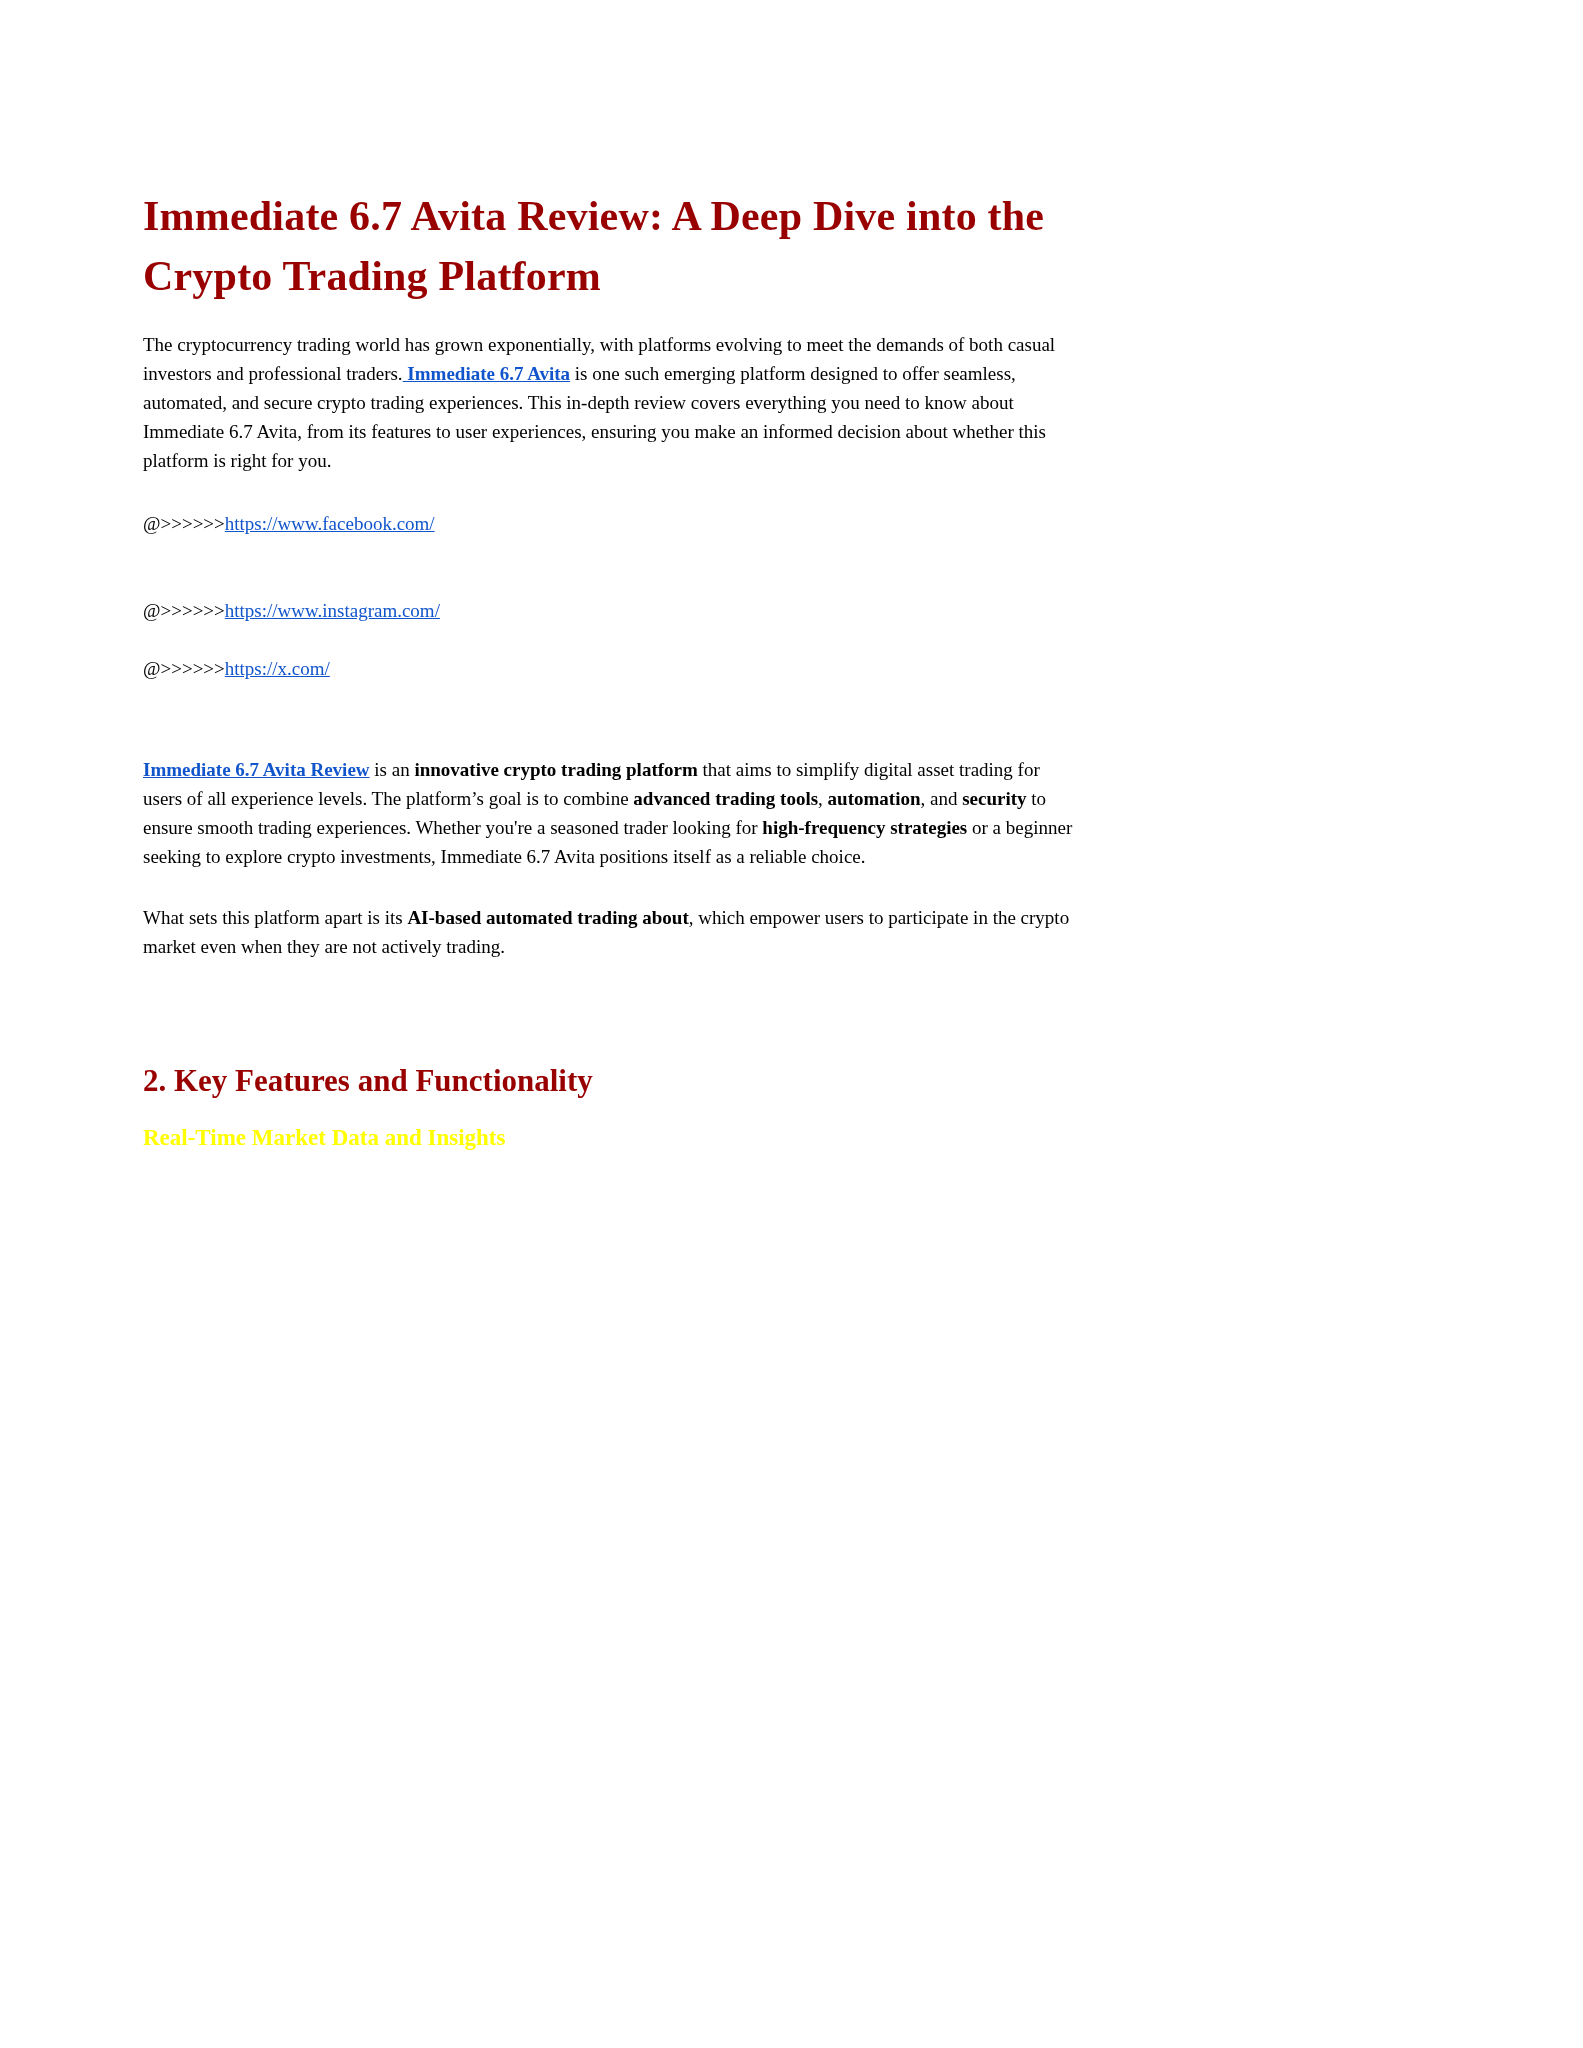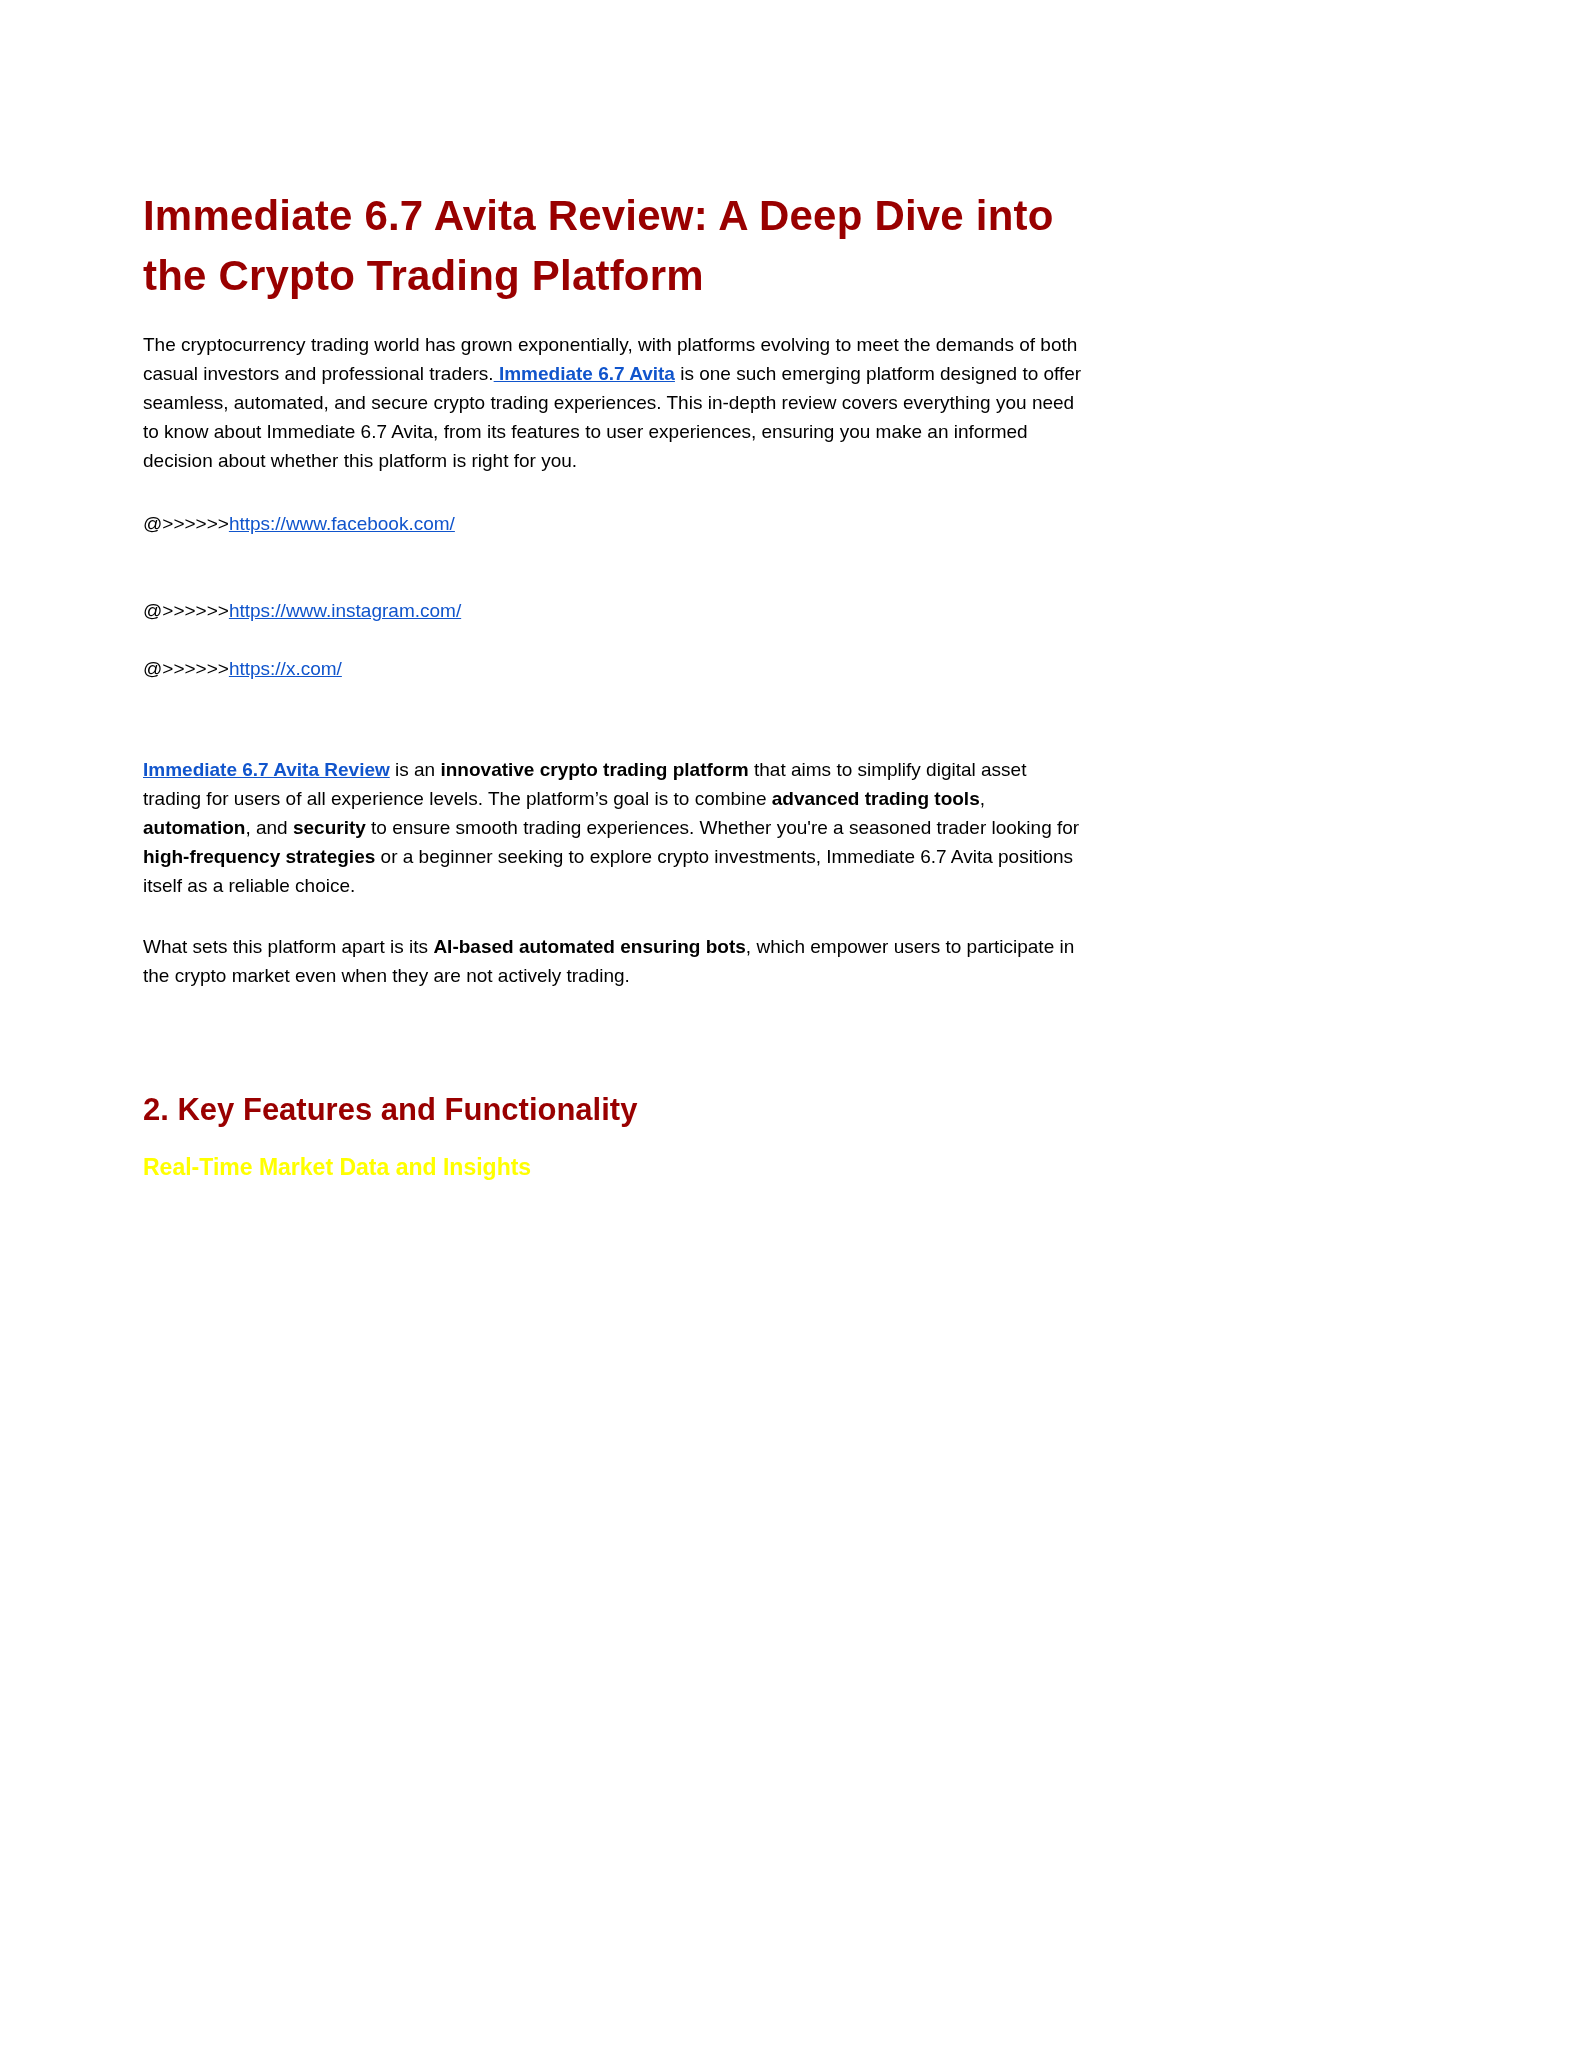--- a/index.html
+++ b/index.html
@@ -1,15 +1,15 @@
 <!DOCTYPE html>
 <html><head>
 <meta charset="utf-8">
 <style>
-  * { margin: 0; padding: 0; box-sizing: border-box; }
+  * { margin: 0; padding: 0; box-sizing: border-box; font-family: Liberation Serif, serif; }
   html, body { background: #ffffff; }
   body {
     width: 1583px;
     height: 2048px;
     font-family: "Liberation Sans", sans-serif;
     color: #000000;
     overflow: hidden;
   }
   .page {
     width: 1583px;
@@ -79,20 +79,20 @@
 
     <p class="social-line social-fb"><span>@&gt;&gt;&gt;&gt;&gt;&gt;</span><a class="link">https://www.facebook.com/</a></p>
 
     <p class="social-line social-ig"><span>@&gt;&gt;&gt;&gt;&gt;&gt;</span><a class="link">https://www.instagram.com/</a></p>
 
     <p class="social-line social-x"><span>@&gt;&gt;&gt;&gt;&gt;&gt;</span><a class="link">https://x.com/</a></p>
 
 
     <p class="body-text para-1"><a class="link bold">Immediate 6.7 Avita Review</a><span>  is an </span><span class="bold">innovative crypto trading platform</span><span> that aims to simplify digital asset trading for users of all experience levels. The platform’s goal is to combine </span><span class="bold">advanced trading tools</span><span>, </span><span class="bold">automation</span><span>, and </span><span class="bold">security</span><span> to ensure smooth trading experiences. Whether you're a seasoned trader looking for </span><span class="bold">high-frequency strategies</span><span> or a beginner seeking to explore crypto investments, Immediate 6.7 Avita positions itself as a reliable choice.</span></p>
 
-    <p class="body-text para-2"><span>What sets this platform apart is its </span><span class="bold">AI-based automated ensuring bots</span><span>, which empower users to participate in the crypto market even when they are not actively trading.</span></p>
+    <p class="body-text para-2"><span>What sets this platform apart is its </span><span class="bold">AI-based automated trading about</span><span>, which empower users to participate in the crypto market even when they are not actively trading.</span></p>
 
     <h2 class="section-heading section-2-heading">2. Key Features and Functionality</h2>
 
     <h3 class="sub-heading-yellow">Real-Time Market Data and Insights</h3>
 
   </div>
 </div>
 
 </body></html>

